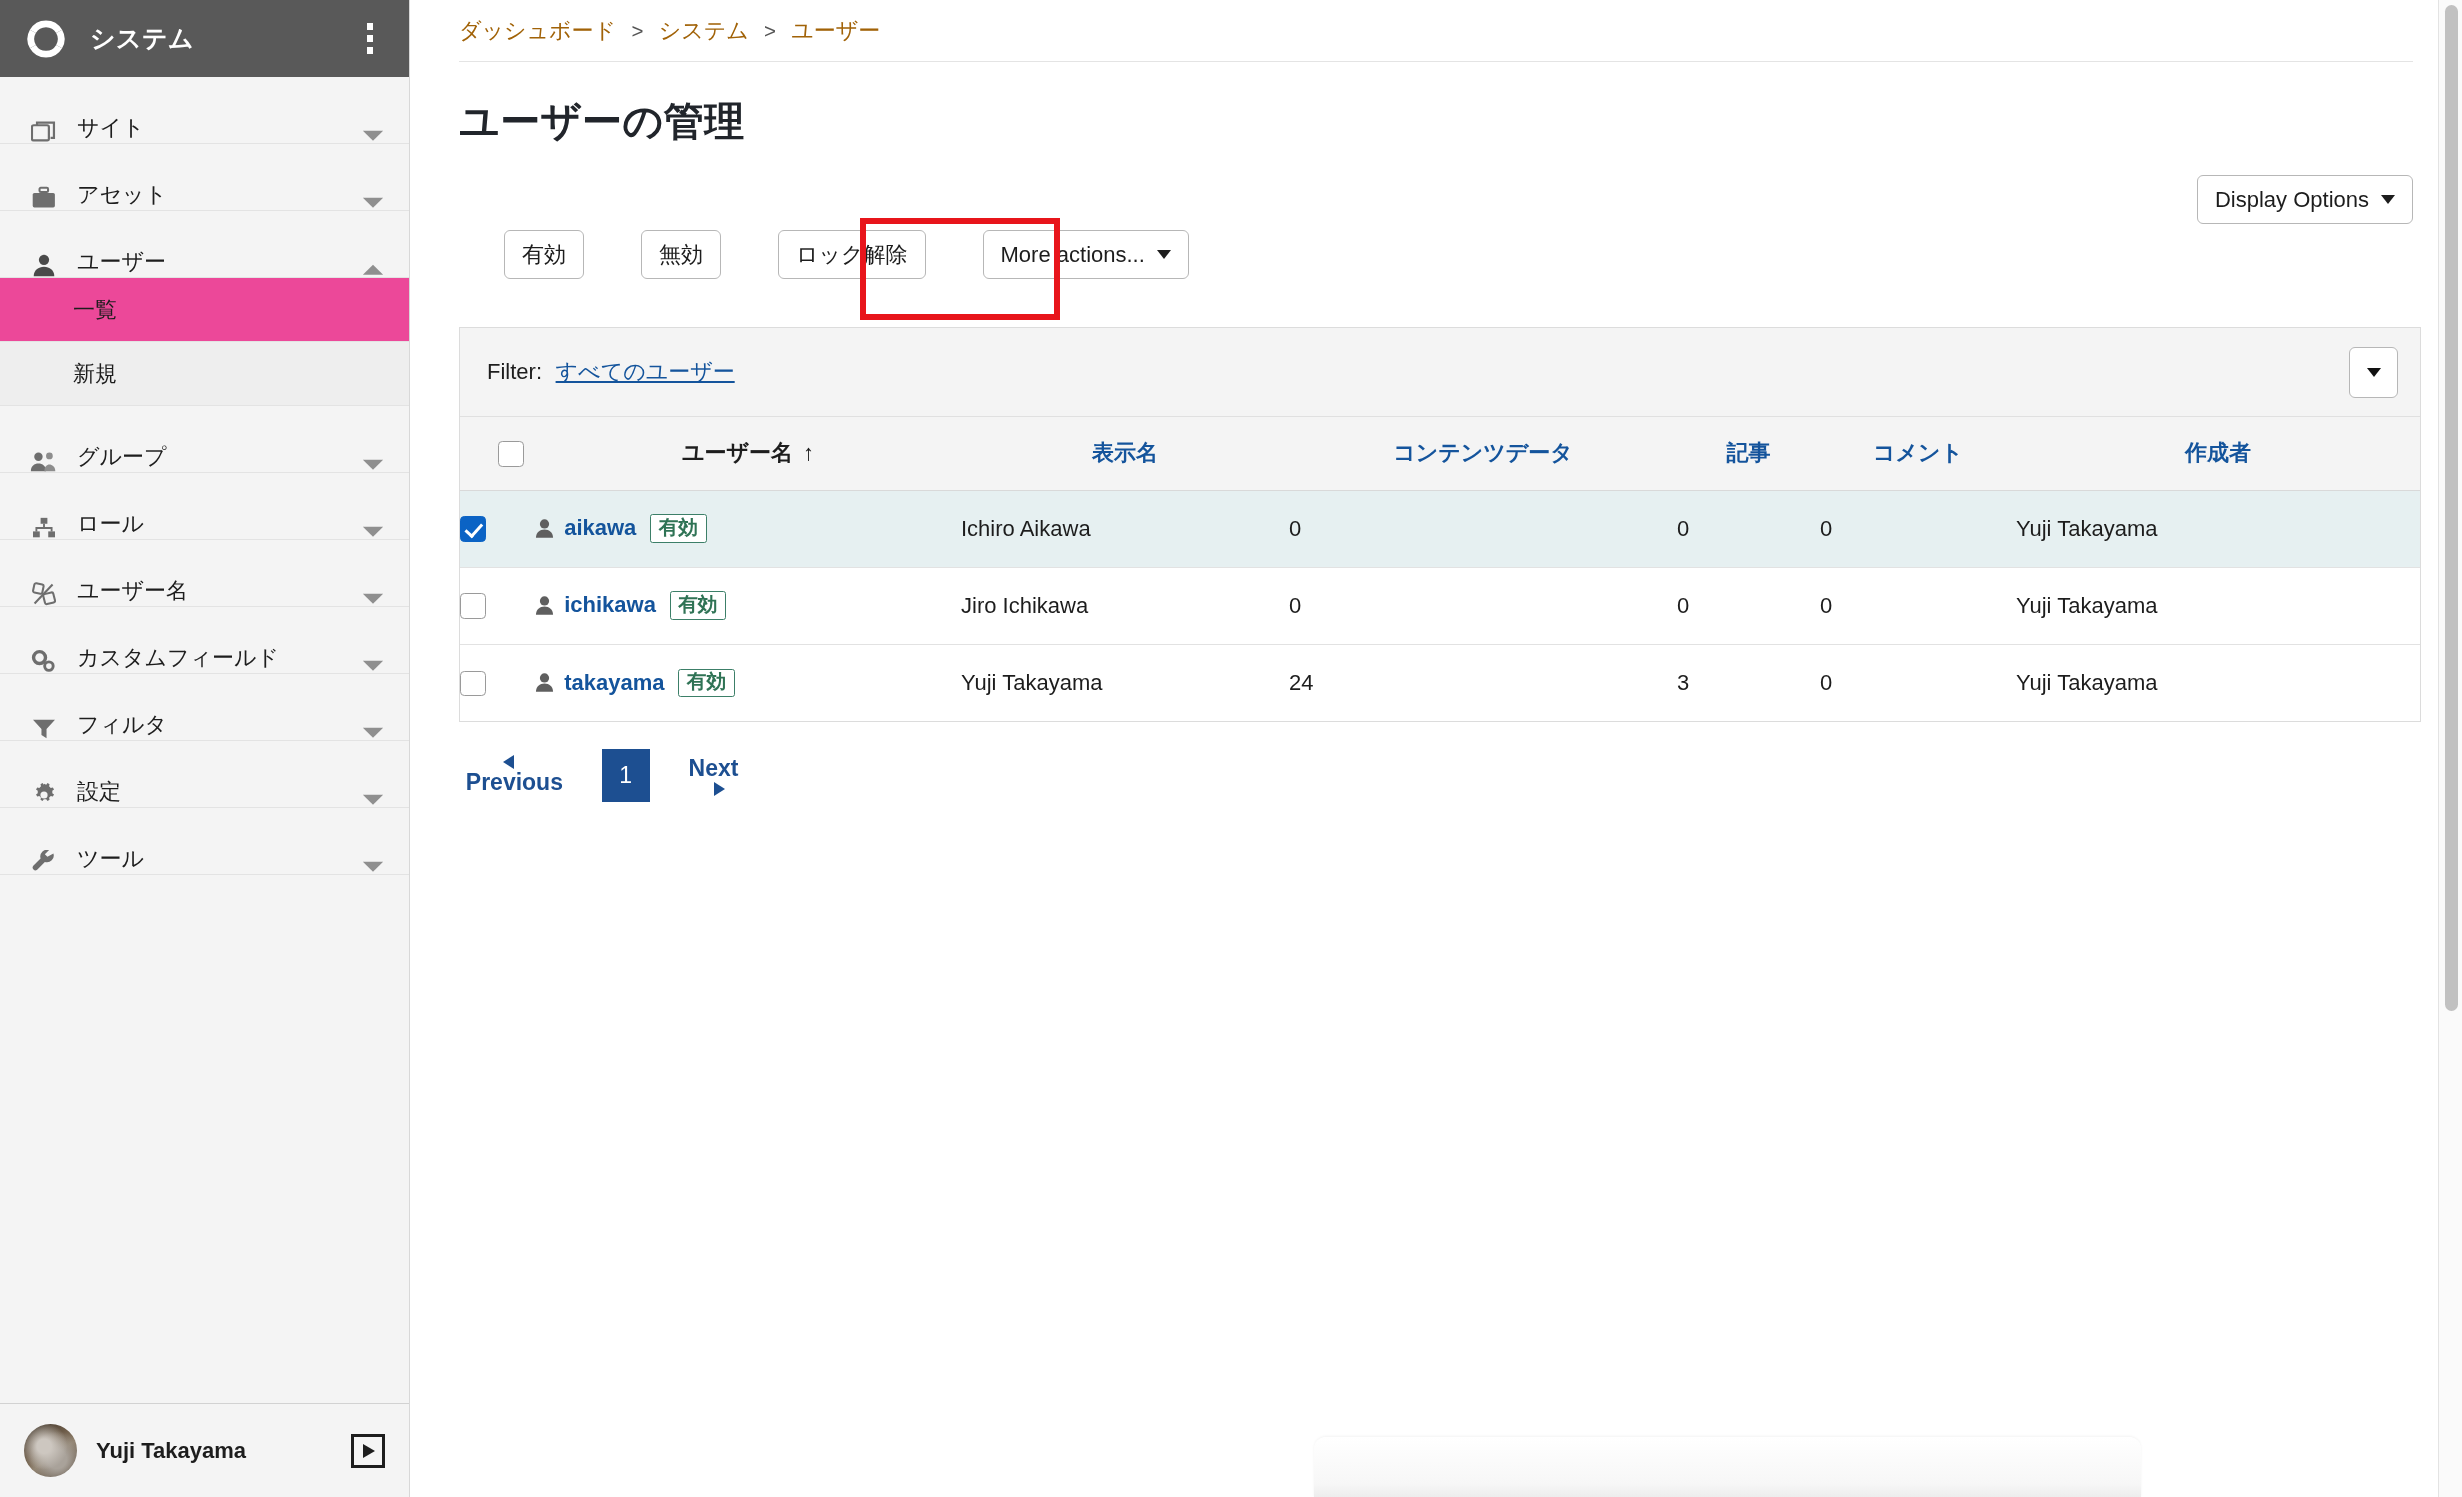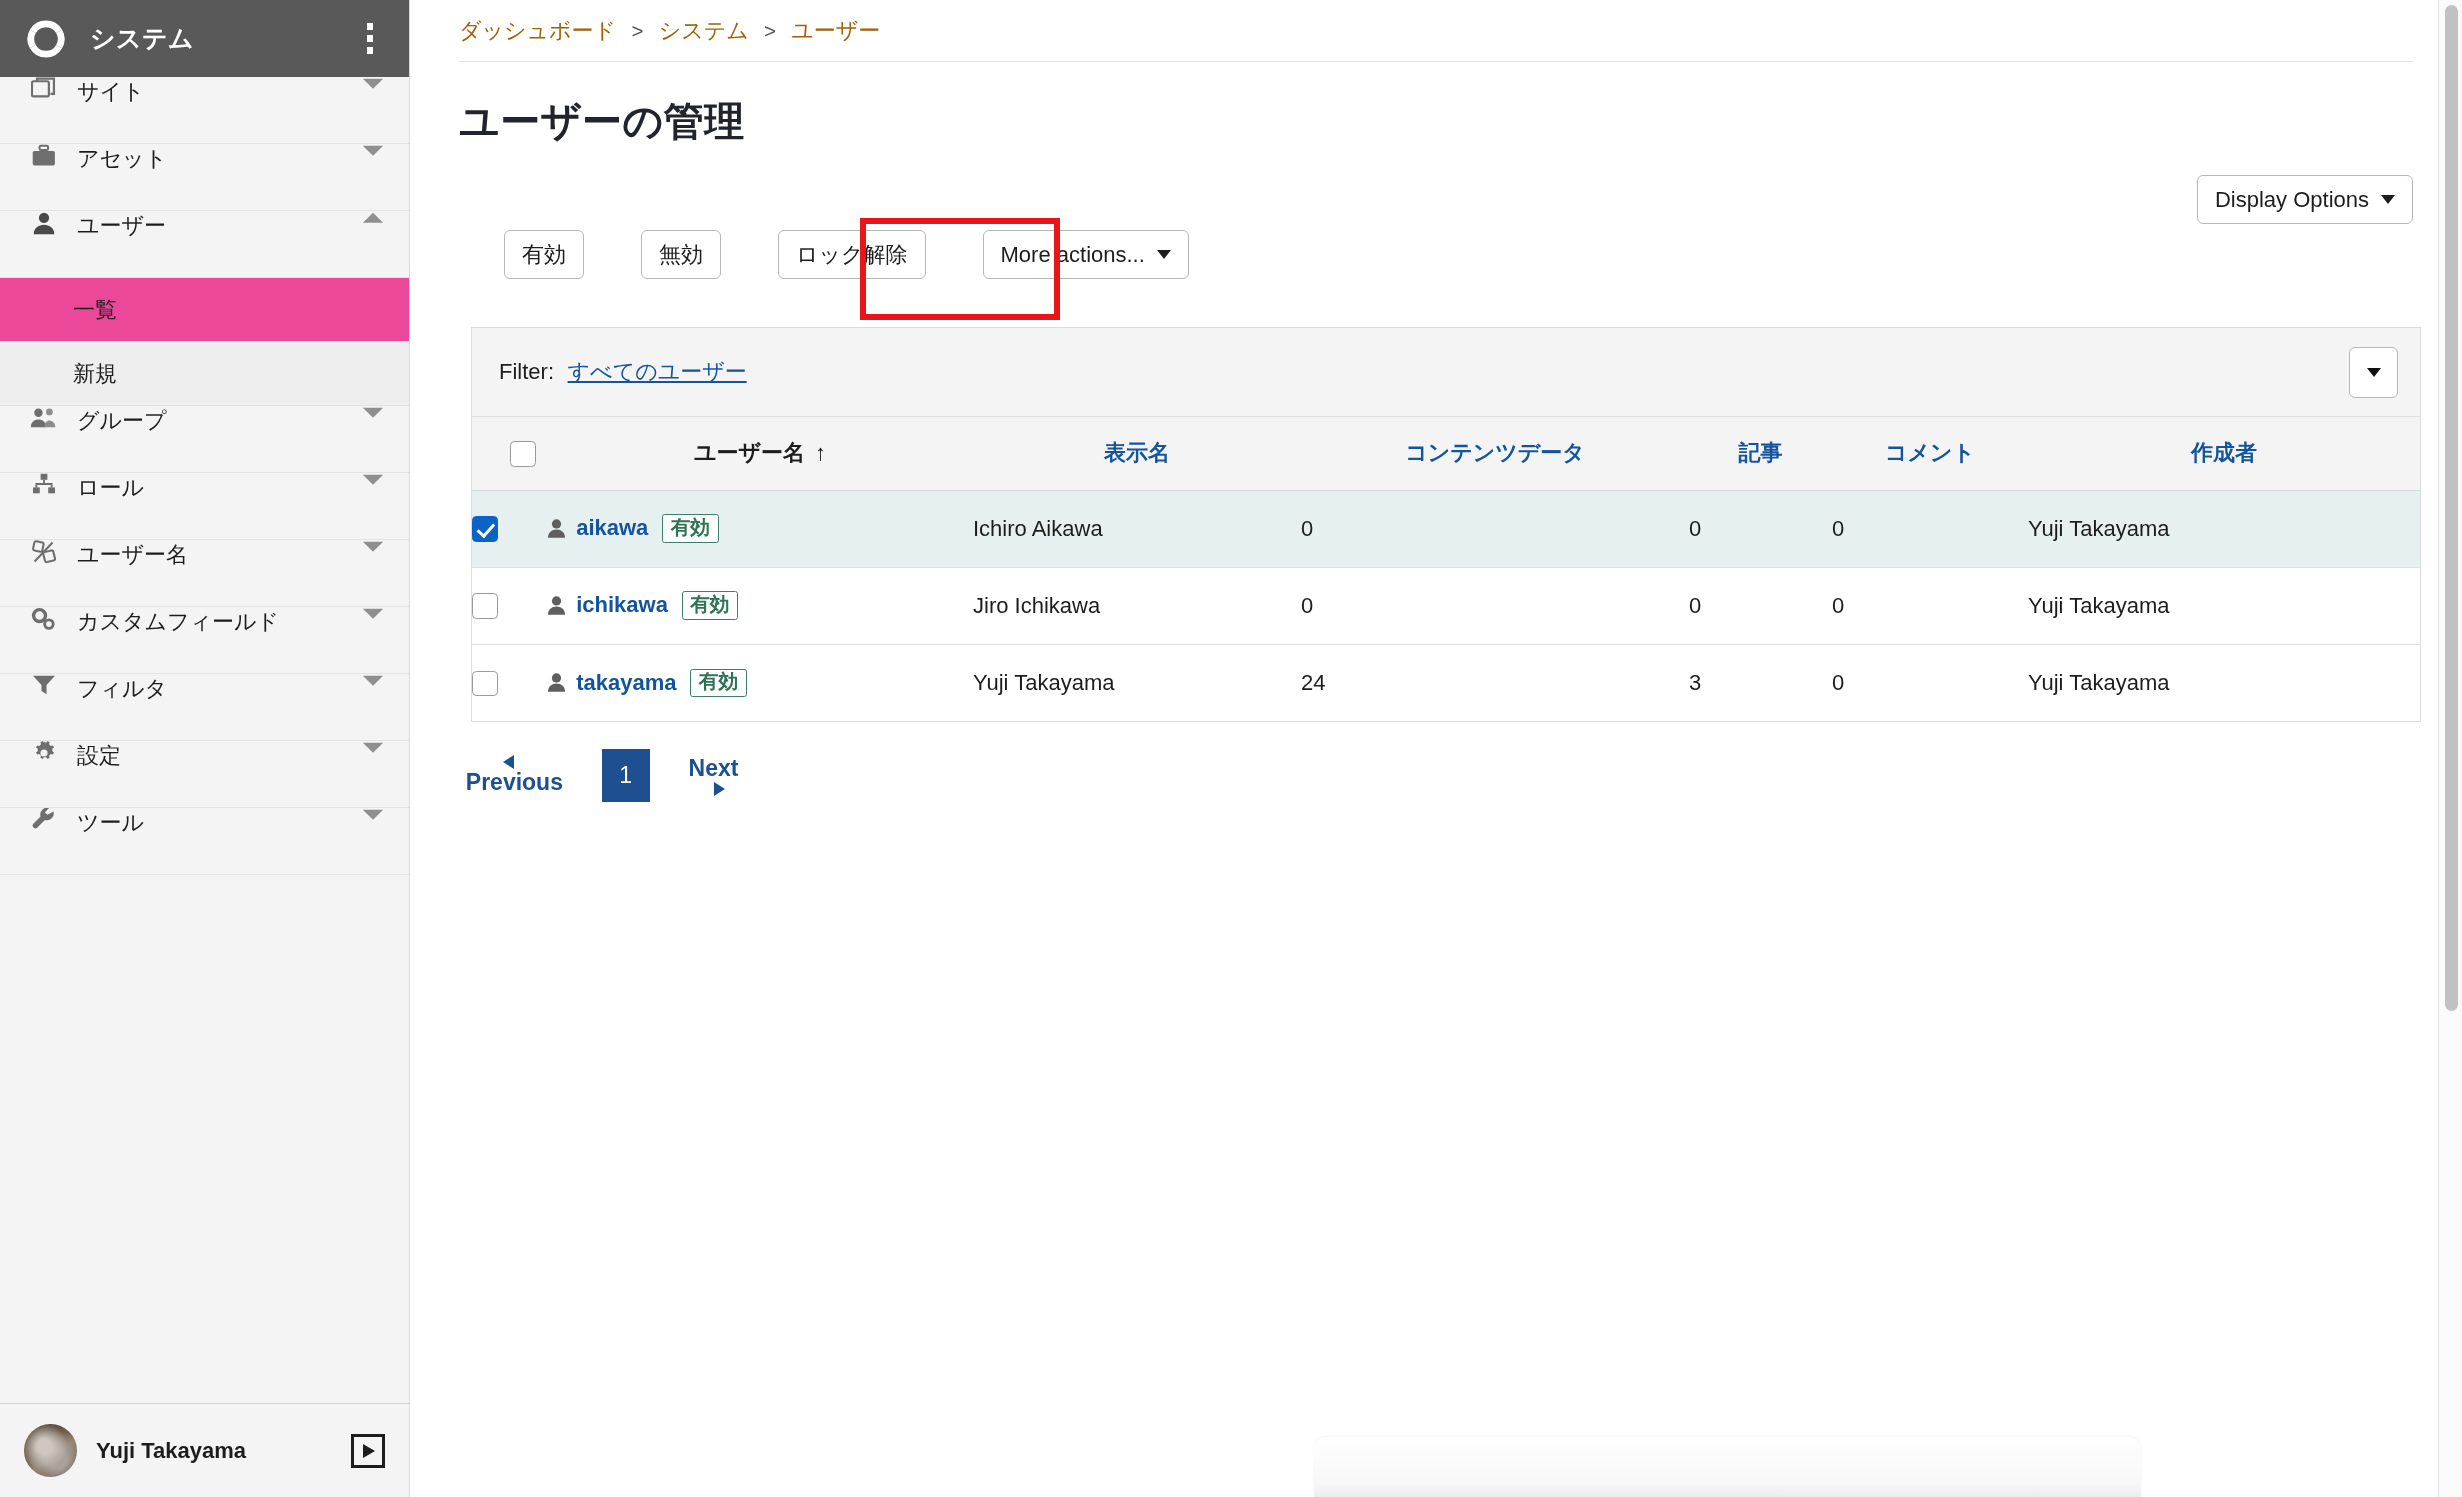--- a/index.html
+++ b/index.html
@@ -41,21 +41,21 @@
     width: 34px; height: 39px;
     display: flex; flex-direction: column;
     align-items: center; justify-content: center; gap: 5.1px;
     cursor: pointer;
   }
   .sb-kebab i { display:block; width: 6.8px; height: 6.8px; background: #ffffff; }
 
   .sb-item {
     height: 67px;
     display: flex;
-    align-items: flex-start;
+    align-items: flex-end;
     padding: 0 22px 0 25.6px;
     border-bottom: 0.9px solid #e3e3e3;
     background: #f4f4f4;
     cursor: pointer;
     position: relative;
   }
   .sb-icon {
     width: 36px; flex: 0 0 36px;
     display: flex; align-items: center; justify-content: center;
     color: #6e6e6e;
@@ -195,21 +195,20 @@
     border: 6.8px solid #e8151b;
     pointer-events: none;
     z-index: 30;
   }
 
   .panel {
     position: absolute;
     left: 49px; top: 327px;
     right: 41px;
     border: 0.9px solid #dcdcdc;
-    margin-left: 12px;
   }
   .filter-bar {
     background: #f4f4f4;
     height: 89px;
     display: flex;
     align-items: center;
     padding: 0 24px 0 27px;
     position: relative;
     border-bottom: 0.9px solid #e0e0e0;
   }

